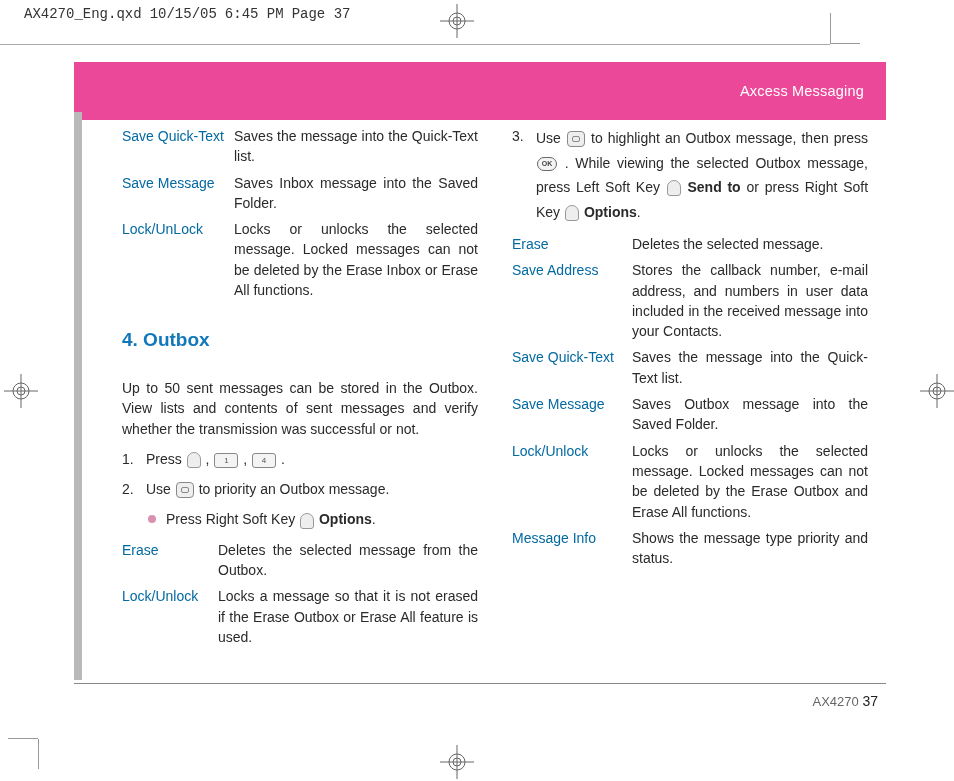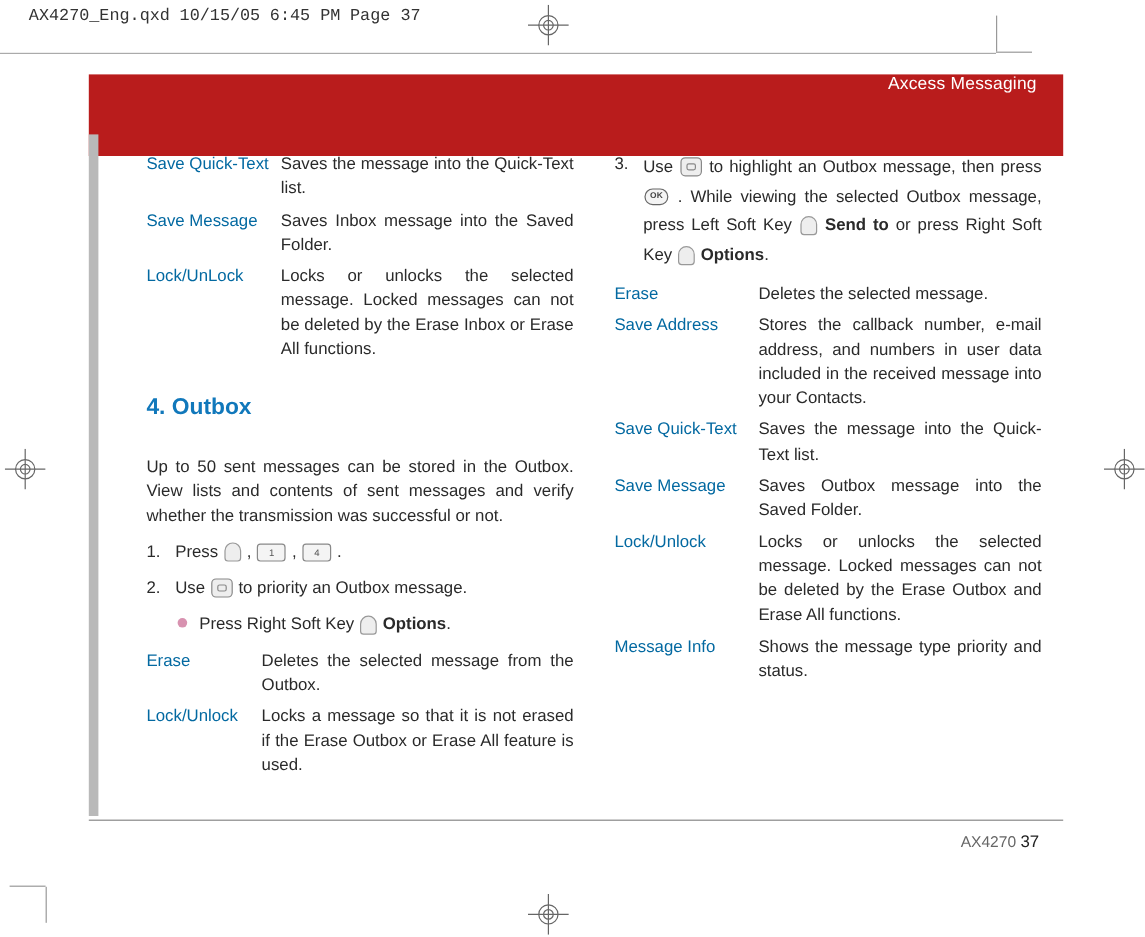--- a/index.html
+++ b/index.html
@@ -75,23 +75,24 @@
     left: 0;
     width: 830px;
     height: 1px;
     background: #aaa;
   }
   .pink-band {
     position: absolute;
     top: 62px;
     left: 74px;
     right: 68px;
-    height: 68px;
-    background: #b91c1c;
+    height: 58px;
+    background: #ec4899;
     display: flex;
+    align-items: center;
     justify-content: flex-end;
     padding-right: 22px;
     color: #fff;
     font-size: 14.5px;
     letter-spacing: 0.2px;
   }
   .grey-sidebar {
     position: absolute;
     top: 112px;
     left: 74px;
@@ -203,21 +204,21 @@
     position: absolute;
     bottom: 97px;
     left: 74px;
     right: 68px;
     height: 1px;
     background: #888;
   }
   .footer-text {
     position: absolute;
     bottom: 72px;
-    right: 88px;
+    right: 76px;
     font-size: 13px;
     color: #666;
   }
   .footer-text .pnum { color: #222; font-size: 14px; }
   .cut-bl-v { position: absolute; bottom: 12px; left: 38px; width: 1px; height: 30px; background: #999; }
   .cut-bl-h { position: absolute; bottom: 42px; left: 8px; width: 30px; height: 1px; background: #999; }
 </style>
 </head>
 <body>
 

